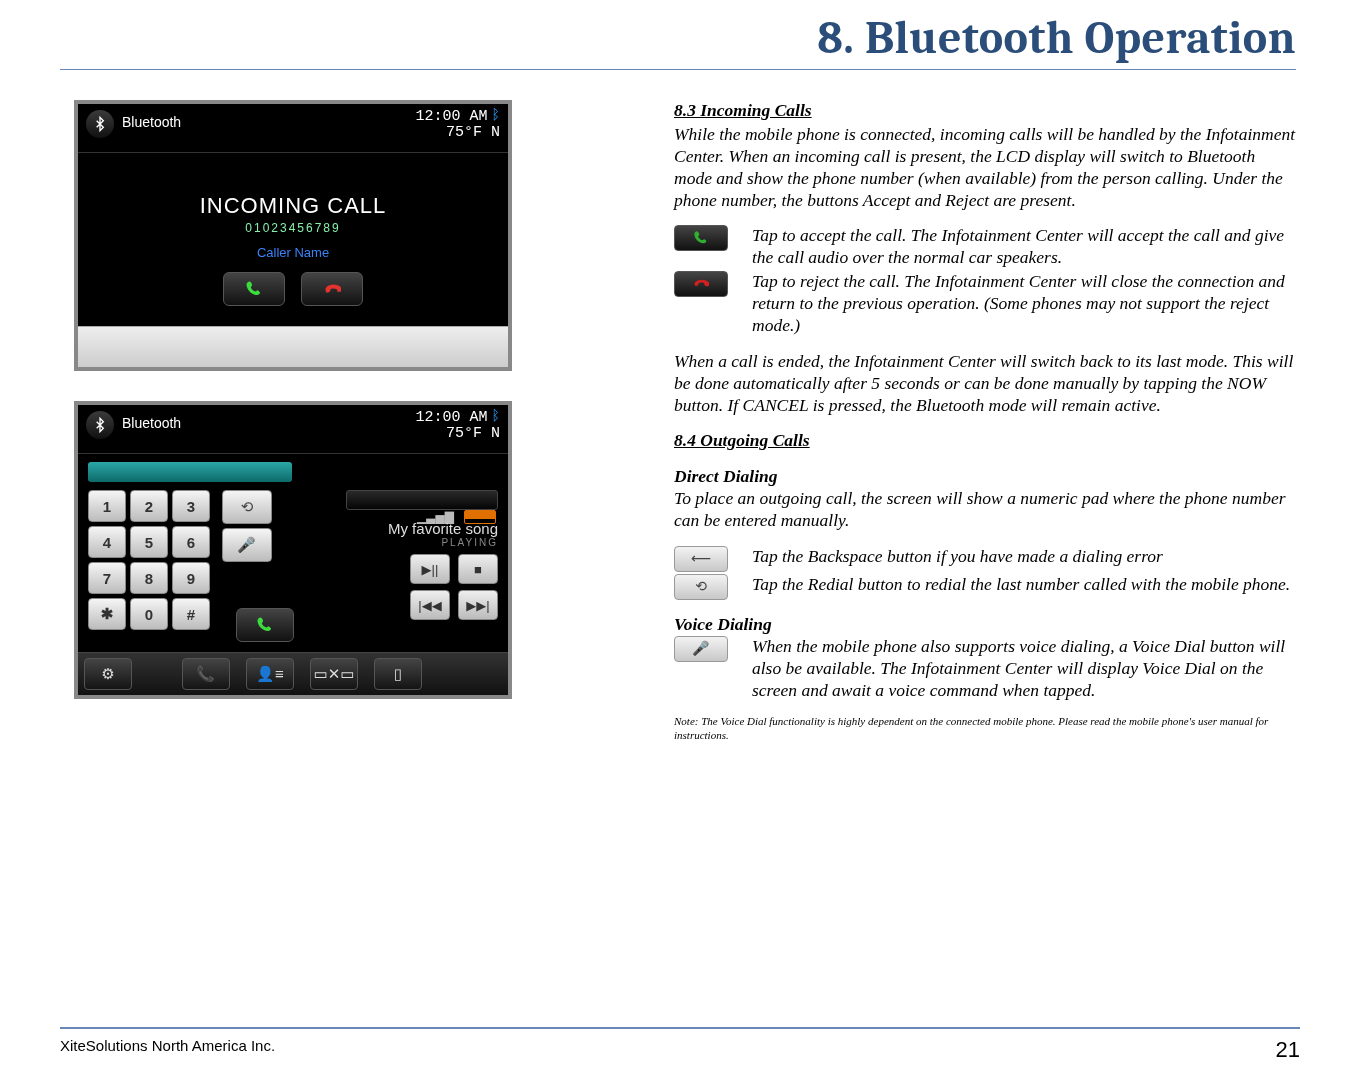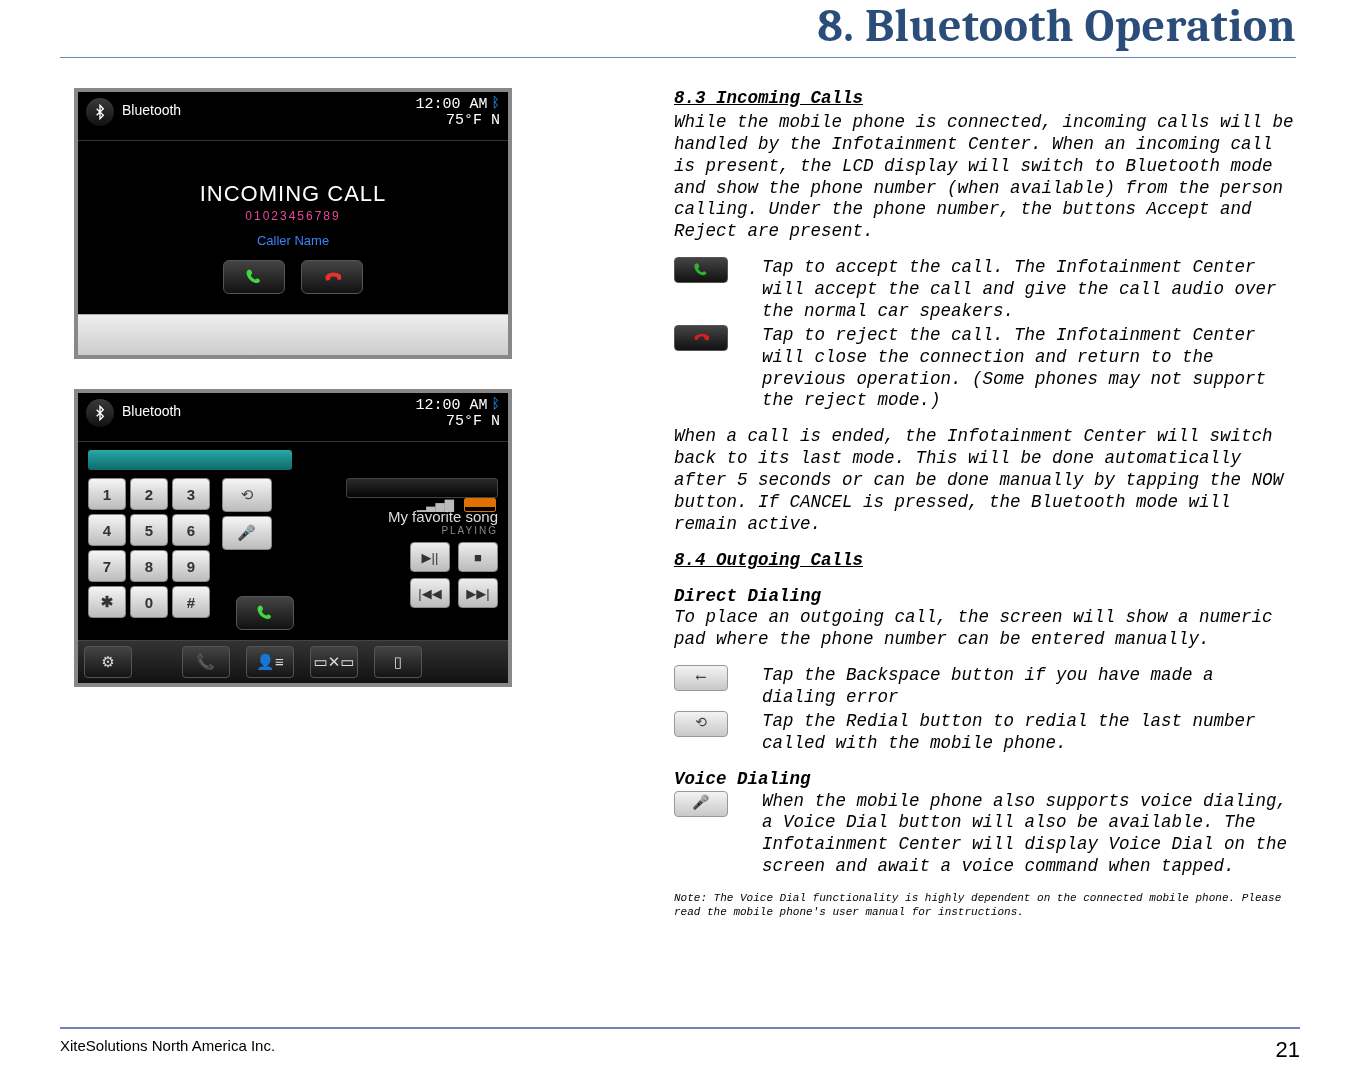--- a/index.html
+++ b/index.html
@@ -13,21 +13,21 @@
     width: 1356px;
     height: 1079px;
     position: relative;
     box-sizing: border-box;
     padding: 0 60px;
   }
 
   
   .header {
     text-align: right;
-    padding-top: 0;
+    padding-top: 12px;
   }
   .chapter-title {
     font-family: "Cambria", "Georgia", serif;
     font-weight: 700;
     font-size: 46px;
     color: #2a4d7a; 
     margin: 0 0 4px 0;
     letter-spacing: 0.5px;
   }
   .header hr {
@@ -41,21 +41,21 @@
     display: flex;
     gap: 60px;
     margin-left: 14px;
   }
   .left-col {
     width: 540px;
     flex-shrink: 0;
   }
   .right-col {
     flex: 1;
-    font-family: Liberation Mono, monospace;
+    font-family: Liberation Serif, serif;
     font-size: 17.5px;
     line-height: 1.25;
   }
 
   
   .device {
     width: 430px;
     border: 4px solid #888;
     background: #000;
     color: #fff;
@@ -113,21 +113,21 @@
     padding: 40px 10px 20px 10px;
   }
   .incoming-title {
     font-size: 22px;
     letter-spacing: 1px;
     font-weight: 500;
     margin-bottom: 2px;
   }
   .incoming-number {
     font-size: 12px;
-    color: #ec4899;
+    color: #86efac;
     letter-spacing: 2px;
   }
   .incoming-caller {
     margin-top: 10px;
     font-size: 13px;
     color: #3b82f6;
   }
   .call-btn-row {
     margin-top: 12px;
     display: flex;
@@ -299,21 +299,21 @@
     font-weight: 700;
     font-style: italic;
     margin-top: 14px;
   }
   .body-text {
     font-style: italic;
     margin-bottom: 14px;
   }
   .icon-row{
     display:flex;
-    gap:34px;
+    gap:24px;
     font-style:italic;
     margin-bottom:2px;
   }
   .inline-icon{
     width:52px;height:24px;
     flex-shrink:0;
     border-radius:4px;
     display:flex;align-items:center;justify-content:center;
     font-size:14px;
     font-style:normal;

